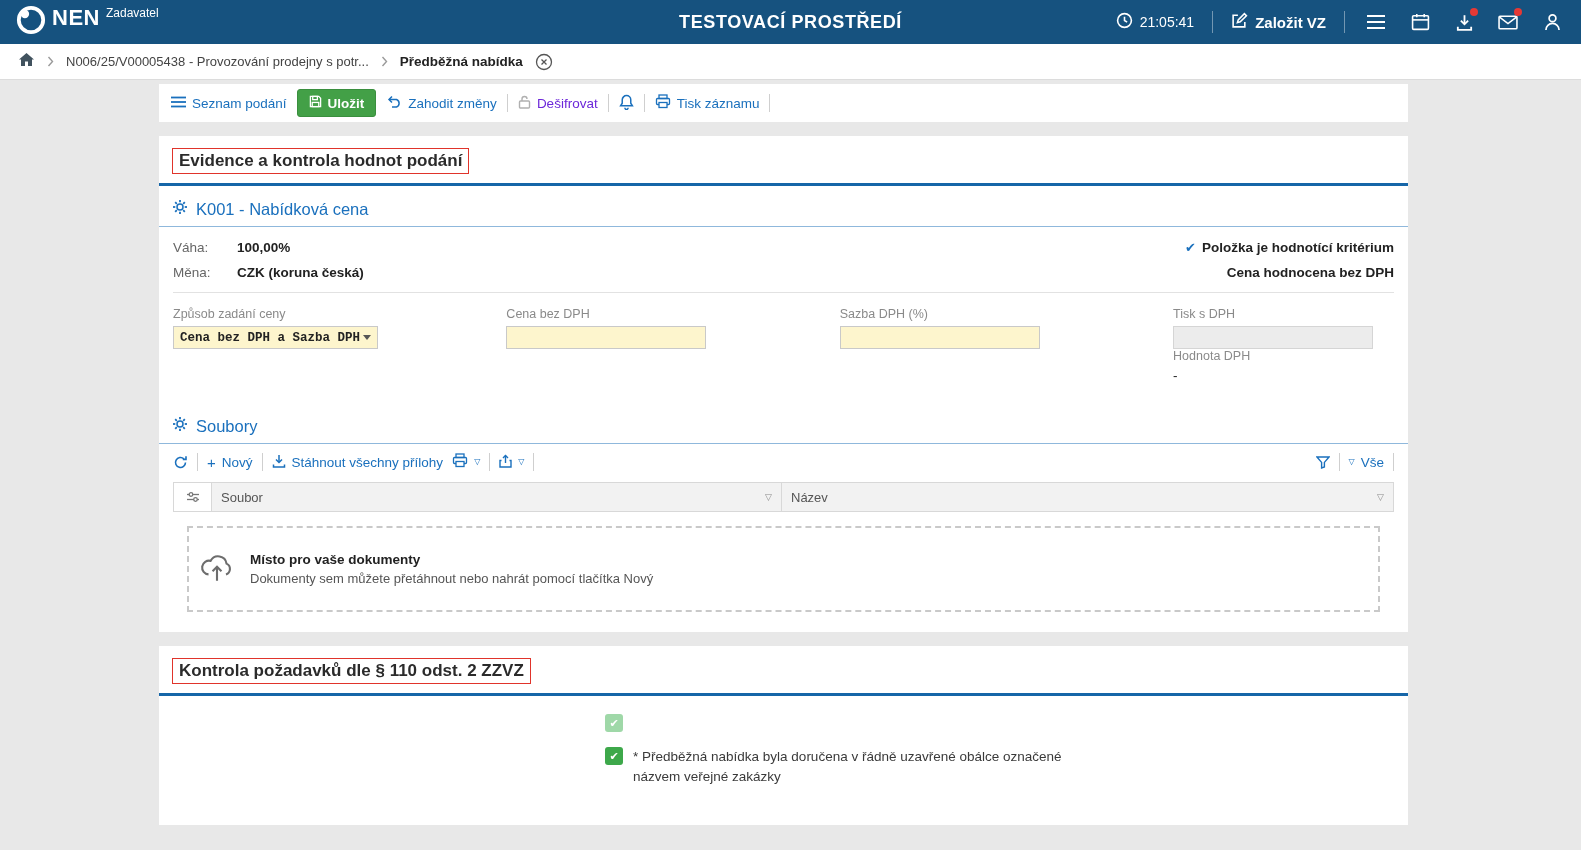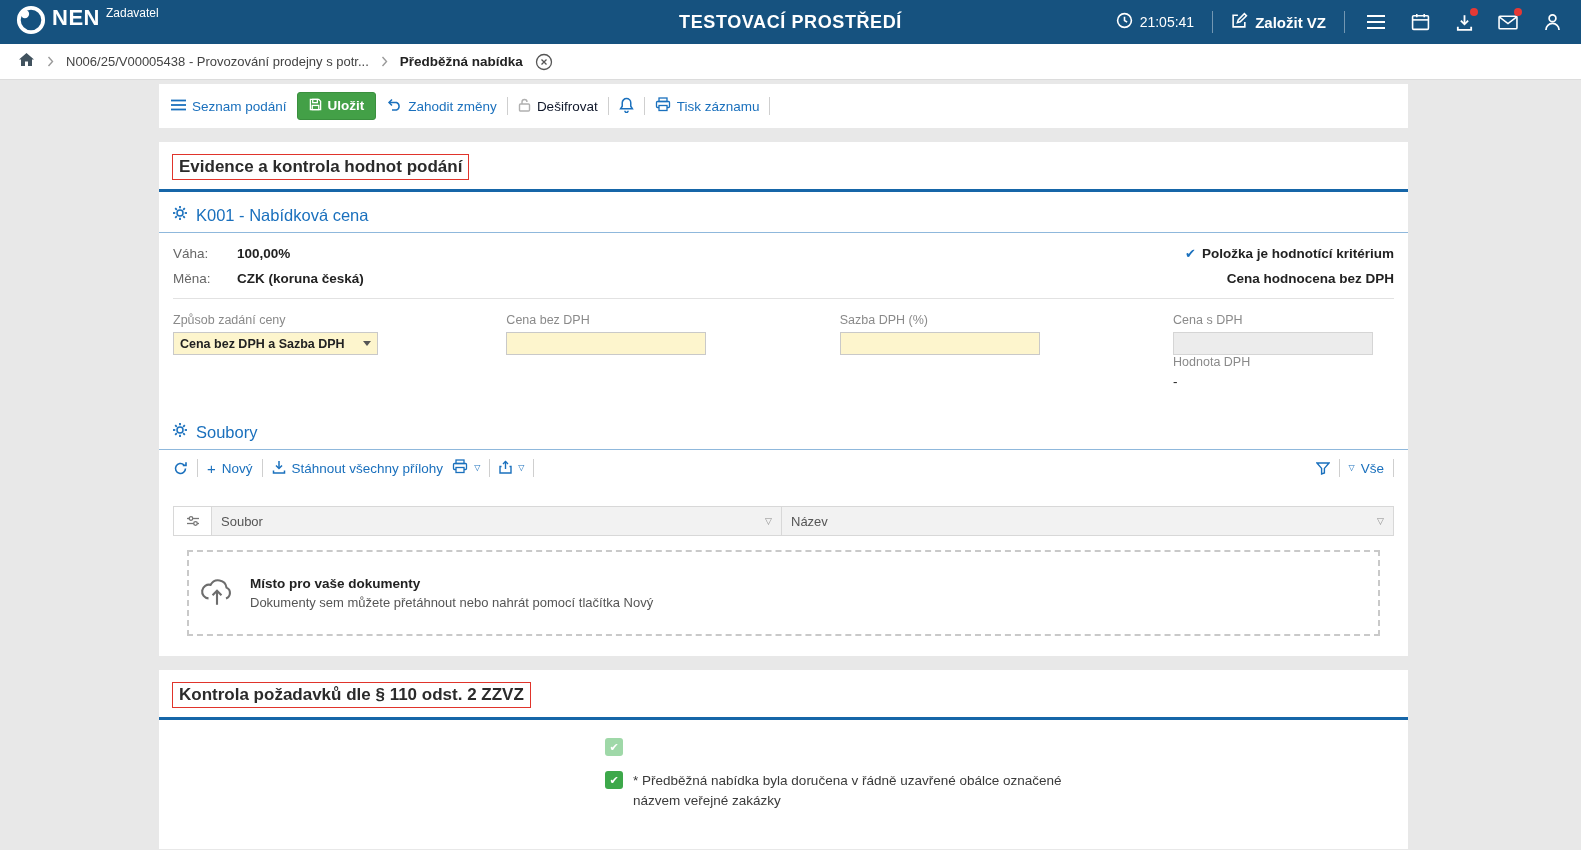--- a/index.html
+++ b/index.html
@@ -26,24 +26,24 @@
   
   .breadcrumb { height:36px; background:#fff; border-bottom:1px solid #dcdcdc; display:flex; align-items:center; padding:0 18px; gap:12px; }
   .bc-item { font-size:13px; color:#444; cursor:pointer; }
   .bc-current { font-size:13.5px; font-weight:bold; color:#222; }
   .bc-close { display:flex; align-items:center; cursor:pointer; }
 
   
   .page { margin-left:159px; width:1249px; }
 
   
-  .action-bar { margin-top:4px; background:#fff; height:44px; display:flex; align-items:center; padding:0 12px; gap:10px; }
+  .action-bar { margin-top:4px; background:#fff; height:38px; display:flex; align-items:center; padding:0 12px; gap:10px; }
   .link { display:flex; align-items:center; gap:6px; color:#1a70bd; font-size:13.5px; cursor:pointer; white-space:nowrap; }
-  .link.disabled { color:#0f172a; cursor:default; }
-  .btn-green { display:flex; gap:6px; background:#43a047; border:1px solid #3a8f3e; color:#fff; font-size:13.5px; font-weight:bold; padding:5px 11px; border-radius:3px; cursor:pointer; }
+  .link.disabled { color:#6d28d9; cursor:default; }
+  .btn-green { display:flex; align-items:center; gap:6px; background:#43a047; border:1px solid #3a8f3e; color:#fff; font-size:13.5px; font-weight:bold; padding:5px 11px; border-radius:3px; cursor:pointer; }
   .sep { width:1px; height:18px; background:#cfcfcf; }
   .tri { color:#1a70bd; font-size:8px; line-height:1; }
   .tri-gray { color:#8a8a8a; font-size:9px; line-height:1; }
 
   
   .card { background:#fff; margin-top:14px; }
   .card-head { padding:12px 13px 9px; border-bottom:3px solid #1666a8; }
   .card-title { display:inline-block; font-size:17px; font-weight:bold; color:#2b2b2b; border:1px solid #e0342b; padding:2px 6px; }
 
   .sec-head { display:flex; align-items:center; gap:8px; padding:13px 13px 7px; border-bottom:1px solid #8fb8dc; color:#1a70bd; font-size:16.5px; }
@@ -55,29 +55,29 @@
   .blue-check { color:#1a70bd; font-size:13px; }
   .divider { border-top:1px solid #e2e2e2; margin:7px 14px 0; }
 
   .form-row { display:flex; padding:14px 14px 4px; }
   .form-col { width:341px; }
   .form-col.last { width:226px; }
   .f-label { font-size:12.5px; color:#8a8a8a; margin-bottom:5px; }
   .input { height:23px; width:200px; border:1px solid #c9c9c9; font-size:13px; padding:0 5px; font-family:"Liberation Sans","DejaVu Sans",sans-serif; }
   .yellow { background:#fdf5cd; }
   .gray-input { background:#ececec; border-color:#d5d5d5; }
-  .fake-select { height:23px; width:205px; background:#fdf5cd; border:1px solid #c9c9c9; display:flex; align-items:center; justify-content:space-between; padding:0 6px; font-size:12.5px; font-weight:bold; color:#222; cursor:pointer; }
+  .fake-select { height:23px; width:205px; background:#fdf5cd; border:1px solid #c9c9c9; display:flex; align-items:center; justify-content:space-between; padding:0 6px; font-size:12.5px; font-weight:bold; color:#222; cursor:pointer;font-family:Liberation Mono, monospace; }
   .sel-caret { width:0; height:0; border-left:4.5px solid transparent; border-right:4.5px solid transparent; border-top:5.5px solid #555; }
   .dph-block { margin-top:0; }
   .dph-value { font-size:13.5px; color:#222; margin-top:4px; }
 
   
   .sub-toolbar { display:flex; align-items:center; gap:9px; padding:9px 14px; }
   .right-tools { margin-left:auto; display:flex; align-items:center; gap:9px; }
-  .tbl-head { display:flex; margin:20px 14px 0; background:#f2f2f2; border:1px solid #d8d8d8; height:30px; align-items:stretch; font-size:13px; color:#555; }
+  .tbl-head { display:flex; margin:2px 14px 0; background:#f2f2f2; border:1px solid #d8d8d8; height:30px; align-items:stretch; font-size:13px; color:#555; }
   .th-icon { width:38px; border-right:1px solid #d8d8d8; display:flex; align-items:center; justify-content:center; background:#fff; }
   .th { display:flex; align-items:center; justify-content:space-between; padding:0 9px; }
   .th-soubor { width:570px; border-right:1px solid #d8d8d8; }
   .th-nazev { flex:1; }
   .dropzone { margin:14px 28px 6px; border:2px dashed #c9c9c9; min-height:86px; display:flex; align-items:center; gap:15px; padding:10px; }
   .dz-text .dz-title { font-size:13.5px; font-weight:bold; color:#222; margin-bottom:4px; }
   .dz-text .dz-sub { font-size:13px; color:#555; }
 
   
   .check-area { padding:18px 0 24px 446px; }
@@ -303,21 +303,21 @@
       </div>
       <div class="form-col">
         <div class="f-label">Cena bez DPH</div>
         <input class="input yellow" style="">
       </div>
       <div class="form-col">
         <div class="f-label">Sazba DPH (%)</div>
         <input class="input yellow" style="">
       </div>
       <div class="form-col last">
-        <div class="f-label">Cena s DPH</div>
+        <div class="f-label">Tisk s DPH</div>
         <input class="input gray-input" disabled="" style="">
         <div class="dph-block">
           <div class="f-label">Hodnota DPH</div>
           <div class="dph-value">-</div>
         </div>
       </div>
     </div>
 
     <div style="height:16px"></div>
 

